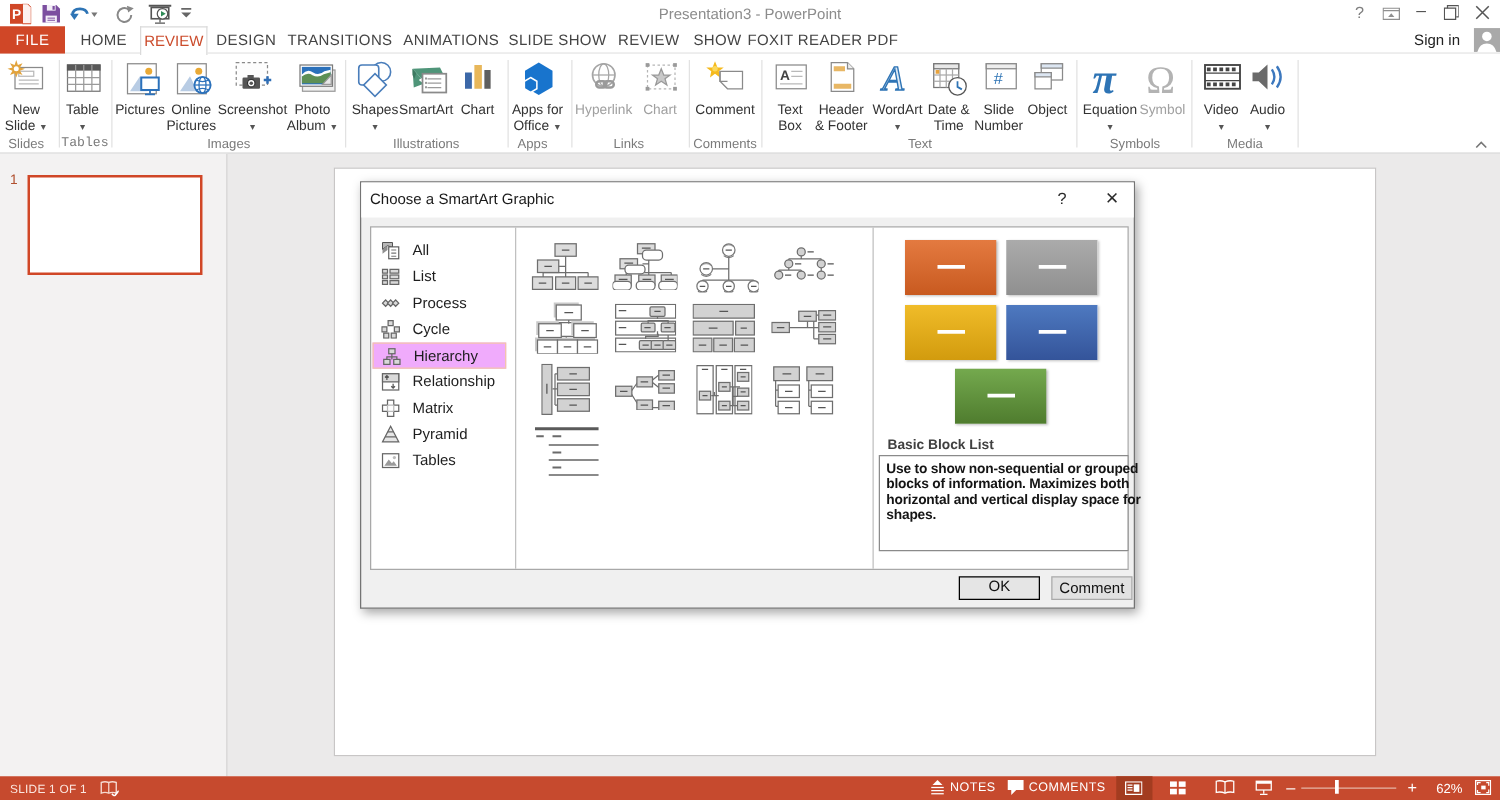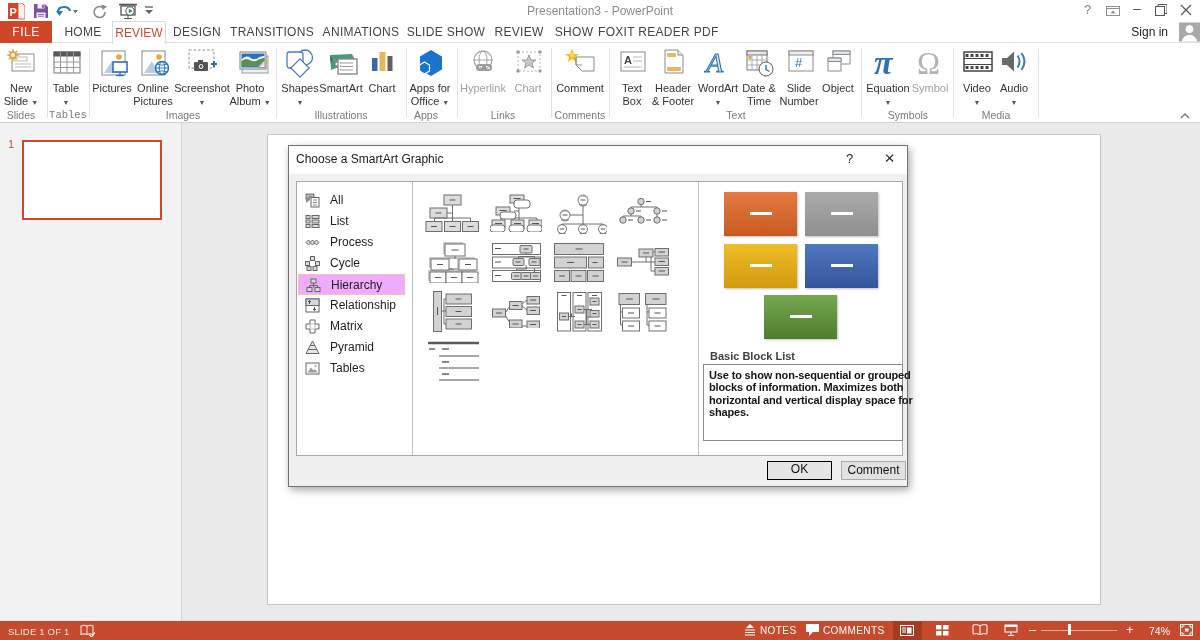--- a/index.html
+++ b/index.html
@@ -407,21 +407,21 @@
 <svg class="abs" style="left:1004px;top:624px;" width="14" height="12" viewBox="0 0 14 12">
   <rect x="1" y="1" width="12" height="7" fill="none" stroke="#fff"></rect>
   <rect x="1" y="1" width="12" height="2" fill="#fff"></rect>
   <line x1="7" y1="8" x2="7" y2="11" stroke="#fff"></line>
   <line x1="4" y1="11.5" x2="10" y2="11.5" stroke="#fff"></line>
 </svg>
 <div class="abs" style="left:1029px;top:622px;font-size:13px;color:#fff;">–</div>
 <div class="abs" style="left:1041px;top:629.5px;width:76px;height:1px;background:#e5b5a5;"></div>
 <div class="abs" style="left:1068px;top:624px;width:2.5px;height:11px;background:#fff;"></div>
 <div class="abs" style="left:1126px;top:622px;font-size:13px;color:#fff;">+</div>
-<div class="abs" style="left:1149px;top:625px;font-size:10.5px;color:#fff;">74%</div>
+<div class="abs" style="left:1149px;top:625px;font-size:10.5px;color:#fff;">62%</div>
 <svg class="abs" style="left:1180px;top:624px;" width="13" height="12" viewBox="0 0 13 12">
   <rect x="0.5" y="0.5" width="12" height="11" fill="none" stroke="#fff"></rect>
   <g stroke="#fff" fill="none">
       <path d="M2 4 V2 h2.5 M9 2 h2 v2.5 M2 8 v2 h2.5 M11 7.5 V10 H9"></path>
     </g>
   <rect x="5" y="4.5" width="3.5" height="3" fill="#fff"></rect>
 </svg>
 
 <div class="abs" id="dialog"></div>
 <div class="abs" id="dlgtitle"></div>

